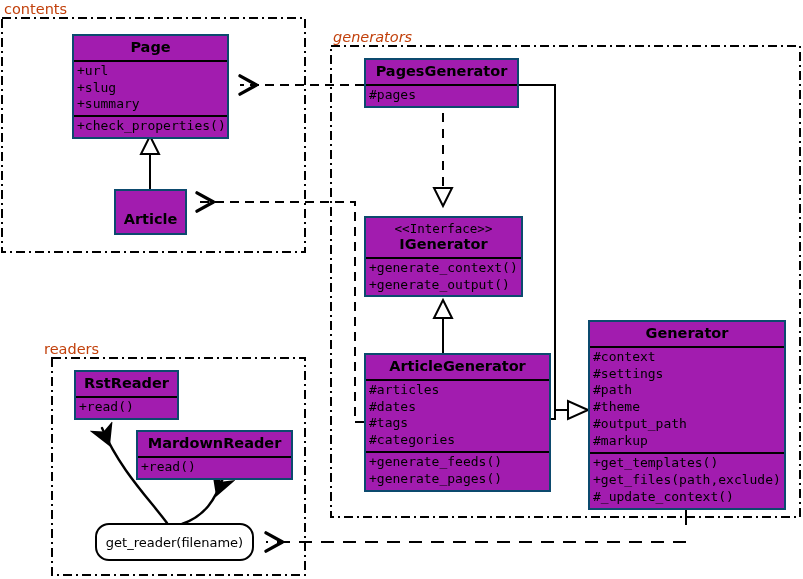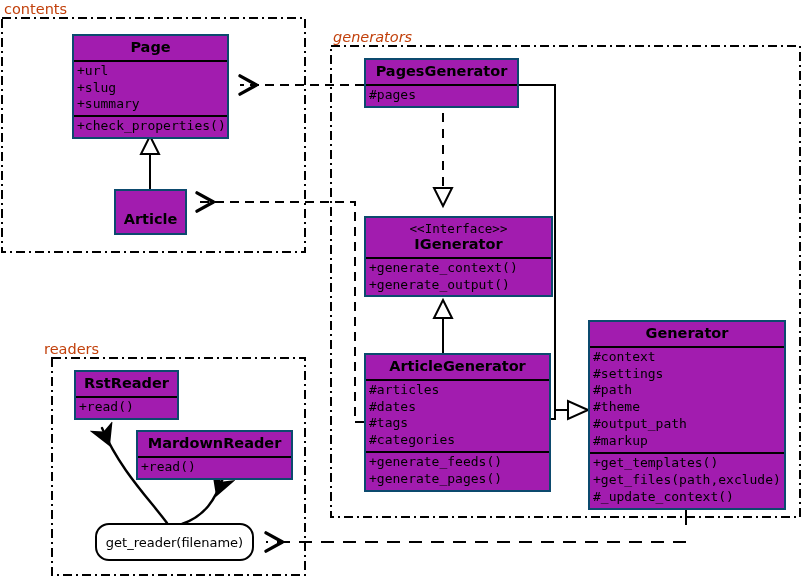--- a/index.html
+++ b/index.html
@@ -187,21 +187,21 @@
     <div class="title" style="padding:4px 4px 5px 4px;margin-top:16px;">Article</div>
   </div>
 
   <div class="uml" style="left:364px; top:58px; width:155px;">
     <div class="title">PagesGenerator</div>
     <div class="compartment">
       <div>#pages</div>
     </div>
   </div>
 
-  <div class="uml" style="left:364px; top:216px; width:189px;">
+  <div class="uml" style="left:364px; top:216px; width:159px;">
     <div class="title">
       <span class="stereo">&lt;&lt;Interface&gt;&gt;</span>
       <span>IGenerator</span>
     </div>
     <div class="compartment">
       <div>+generate_context()</div>
       <div>+generate_output()</div>
     </div>
   </div>
 

